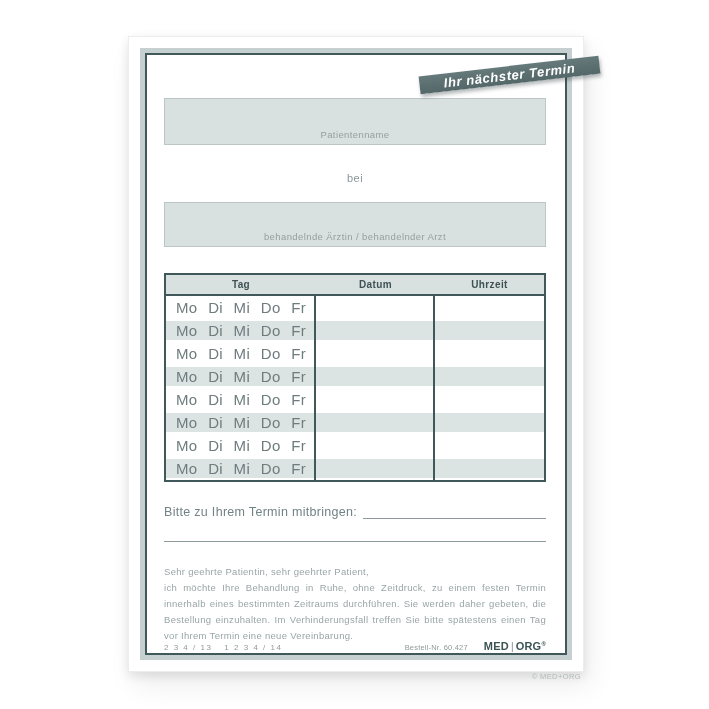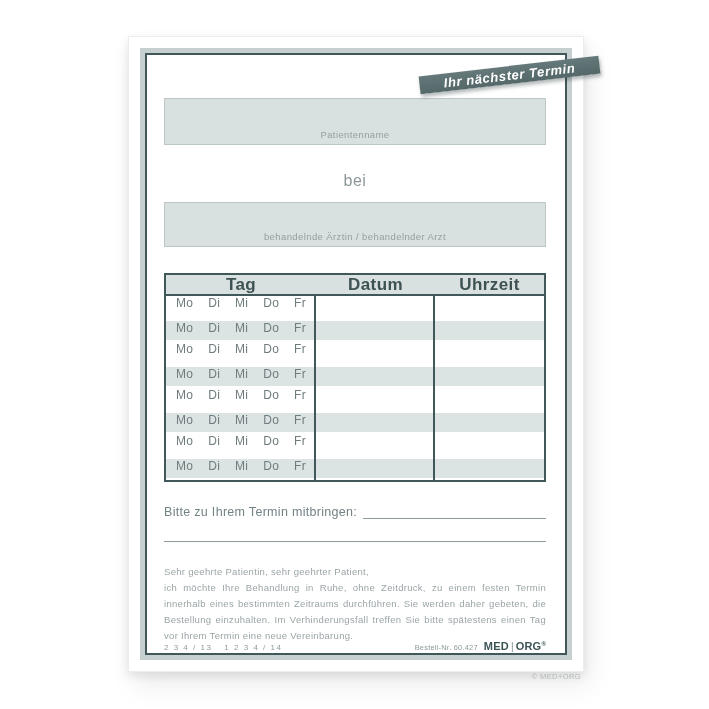--- a/index.html
+++ b/index.html
@@ -36,41 +36,41 @@
     background:#d9e0e0; border:1px solid #bcc6c6;
   }
   .fillbox.patient { top:61px; height:47px; }
   .fillbox.doctor  { top:165px; height:45px; }
   .fillbox .box-label {
     position:absolute; left:0; right:0; bottom:4px; text-align:center;
     font-size:9.5px; color:#94a0a1; letter-spacing:0.4px;
   }
   .bei {
     position:absolute; left:35px; top:135px; width:382px; height:22px;
-    text-align:center; font-size:16px; color:#8b9798; letter-spacing:0.5px;
+    text-align:center; font-size:11px; color:#8b9798; letter-spacing:0.5px;
   }
 
   
   .appt-table {
     position:absolute; left:35px; top:236px; width:382px;
     border:2px solid #41585a; background:#ffffff;
   }
   .thead { display:flex; height:21px; background:#d9e0e0; border-bottom:2px solid #41585a; }
   .th { display:flex; align-items:center; justify-content:center;
-        font-weight:bold; font-size:17px; color:#3e5254; letter-spacing:0.4px; }
+        font-weight:bold; font-size:10px; color:#3e5254; letter-spacing:0.4px; }
   .th.tag { width:150px; }
   .th.datum { width:119px; }
   .th.uhrzeit { flex:1; }
   .tbody { position:relative; }
   .vline { position:absolute; top:0; bottom:0; width:2px; background:#41585a; z-index:2; }
   .vline.v1 { left:148px; } .vline.v2 { left:267px; }
   .tr { display:flex; height:23px; }
   .tr.alt { background:#dce3e3; border-top:2px solid #ffffff; border-bottom:2px solid #ffffff; }
-  .td.tag { width:150px; display:flex; justify-content:space-between;
-            padding:0 10px; font-size:12px; color:#6f7c7d; letter-spacing:0.3px; }
+  .td.tag { width:150px; display:flex; align-items:center; justify-content:space-between;
+            padding:0 10px; font-size:15px; color:#6f7c7d; letter-spacing:0.3px; }
   .td.datum { width:119px; } .td.uhrzeit { flex:1; }
 
   
   .bring-row {
     position:absolute; left:35px; top:464px; width:382px; height:18px;
     display:flex; align-items:flex-end;
   }
   .bring-label { font-size:12.5px; color:#72838 4; color:#728384; letter-spacing:0.3px; white-space:nowrap;margin-top:8px; }
   .bring-line { flex:1; border-bottom:1px solid #8d9a9b; margin-left:6px; height:15px; }
   .rule2 { position:absolute; left:35px; top:504px; width:382px; border-bottom:1px solid #8d9a9b; }
@@ -80,21 +80,21 @@
             font-size:9.5px; line-height:16px; color:#9aa5a6; letter-spacing:0.3px; }
   .letter .body { text-align:justify; }
 
   
   .page-footer {
     position:absolute; left:35px; top:601px; width:382px; height:14px;
     display:flex; justify-content:space-between; align-items:flex-end;
   }
   .print-code { font-size:8px; color:#8f9a9b; letter-spacing:1.5px; }
   .print-code .gap { display:inline-block; width:12px; }
-  .order-group { display:flex; align-items:baseline; gap:6px; }
+  .order-group { display:flex; align-items:baseline; gap:16px; }
   .order-label { font-size:7.5px; color:#8f9a9b; letter-spacing:0.2px; }
   .brand { font-weight:bold; font-size:11px; color:#3c5355; letter-spacing:0.2px; display:flex; align-items:baseline; }
   .brand .divider { font-weight:normal; color:#7d8c8d; padding:0 2px; font-size:10px; }
   .brand .reg { font-size:6px; vertical-align:super; position:relative; top:-4px; }
 
   
   .watermark { position:absolute; right:128px; top:672px; font-size:7.5px; color:#b2b9b9; letter-spacing:0.4px;margin-left:16px; }
 </style>
 </head>
 <body>

